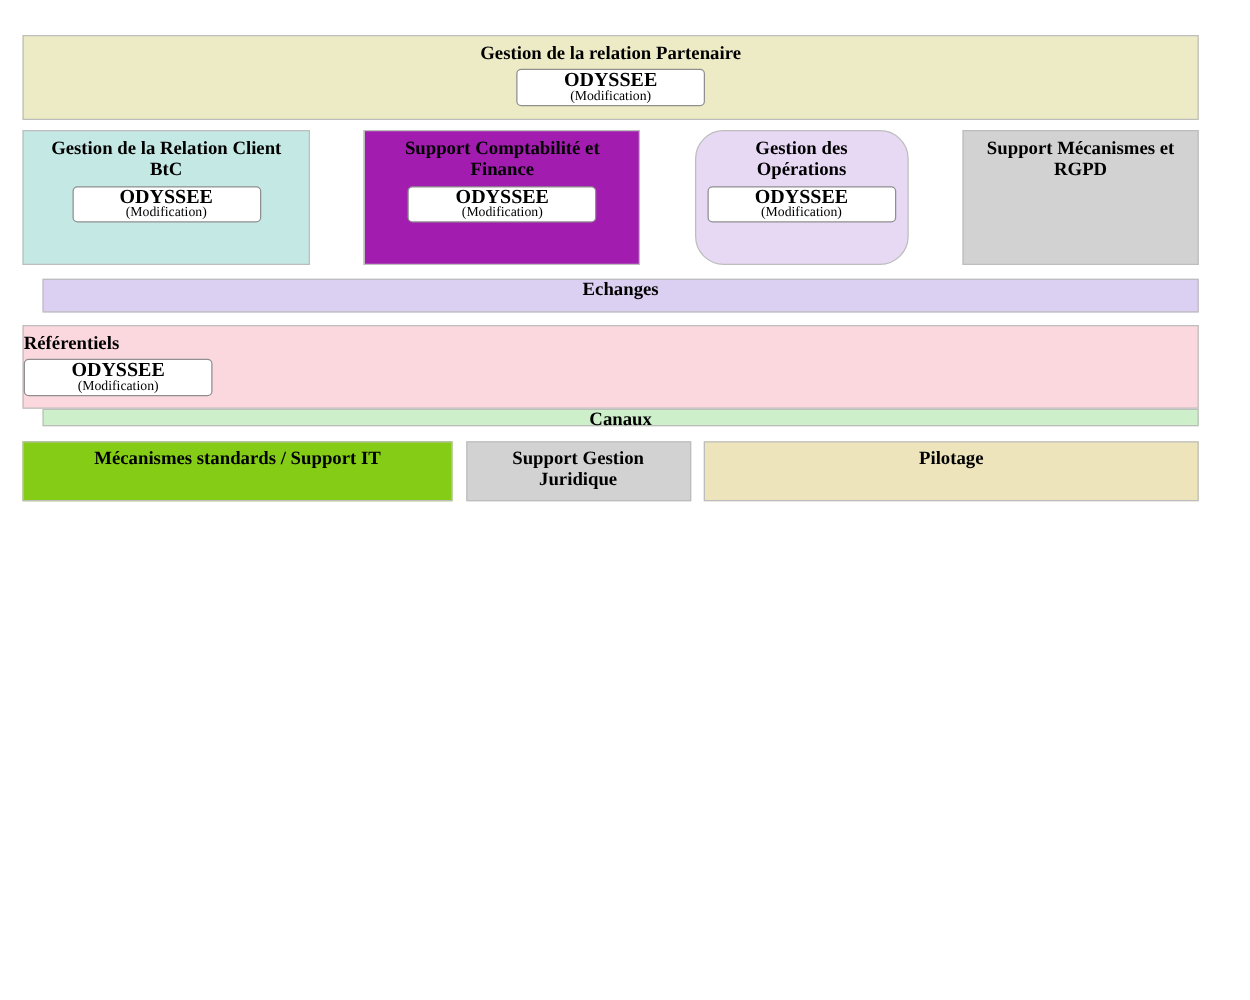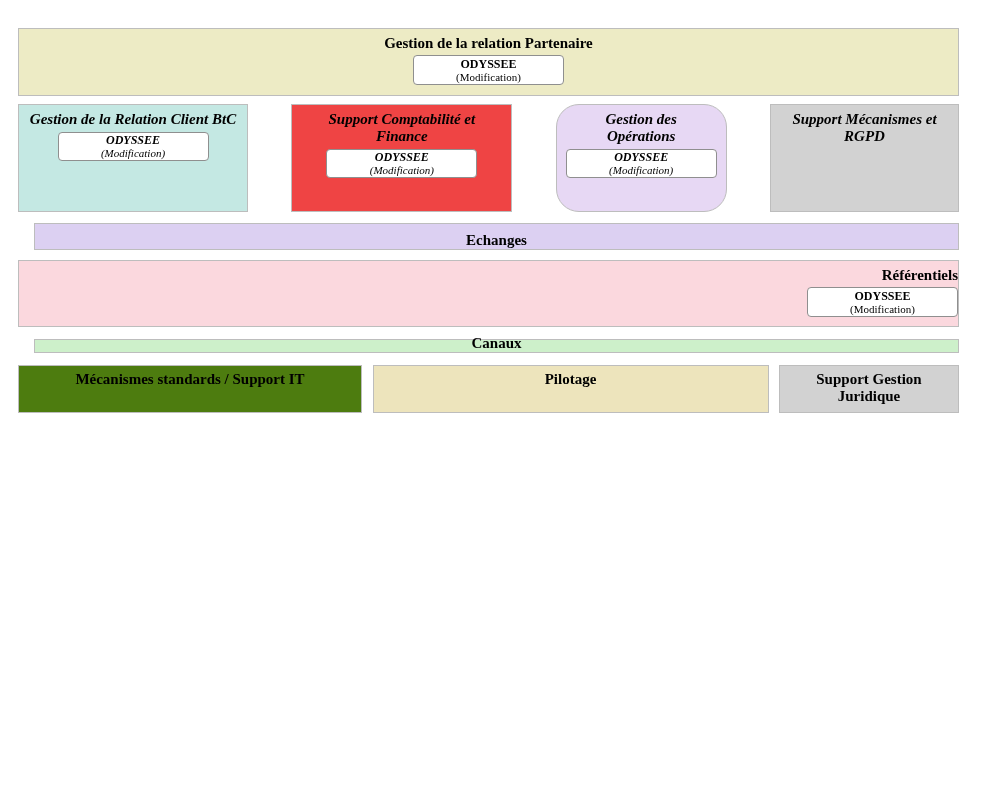--- a/index.html
+++ b/index.html
@@ -44,79 +44,78 @@
     flex-direction: column;
     align-items: center;
     padding-top: 6px;
   }
   
   .block-row {
     display: flex;
     justify-content: space-between;
     border: none;
   }
-  .row-2 { height: 108px; margin-bottom: 11px; font-style: italic; }
+  .row-2 { height: 108px; margin-bottom: 11px; }
   .row-6 { height: 48px; }
   .block {
     display: flex;
     flex-direction: column;
     align-items: center;
     padding-top: 6px;
   }
   .b1 { width: 230px; background: #c4e8e3; }
-  .b2 { width: 221px; background: #ef4444; }
+  .b2 { width: 221px; background: #a21caf; }
   .b3 { width: 91px;  background: #d2d2d2; }
   .b4 { width: 171px; background: #e7d8f4; border-radius: 23px; }
   .b5 { width: 189px; background: #d2d2d2; }
   .b1 .title { max-width: 212px; }
   .b2 .title { max-width: 200px; }
   .b3 .title { max-width: 62px; }
   .b4 .title { max-width: 115px; }
   .b5 .title { max-width: 176px; }
-  .c1 { width: 344px; background: #4d7c0f; padding-top: 5px; }
+  .c1 { width: 344px; background: #84cc16; padding-top: 5px; }
   .c2 { width: 396px; background: #ede4bc; padding-top: 5px; }
   .c3 { width: 180px; background: #d2d2d2; padding-top: 5px; }
   .c3 .title { max-width: 150px; }
   
   .band {
     display: flex;
-    align-items: flex-end;
+    align-items: flex-start;
     justify-content: center;
     margin-left: 16px;
   }
   .row-echanges { height: 27px; margin-bottom: 10px; background: #dcd0f2; }
   .row-canaux   { height: 14px; margin-bottom: 12px; background: #cdf0ca; }
   
   .row-referentiels {
     height: 67px;
-    margin-bottom: 12px;
     background: #fbd8de;
     display: flex;
     flex-direction: column;
-    align-items: flex-end;
+    align-items: flex-start;
     padding-top: 6px;
   }
   
   .app-box {
     box-sizing: border-box;
     width: 151px;
     height: 30px;
     margin-top: 3px;
     background: #ffffff;
     border: 1px solid #8f8f8f;
     border-radius: 4px;
     display: flex;
     flex-direction: column;
     align-items: center;
     justify-content: center;
   }
   .row-2 .app-box { margin-top: 4px; height: 29px; }
   .app-name {
     font-weight: bold;
-    font-size: 12px;
+    font-size: 16px;
     line-height: 13px;
     text-align: center;
   }
   .app-status {
     font-size: 11px;
     line-height: 12px;
     text-align: center;
   }
 </style>
 </head>
@@ -173,22 +172,22 @@
     </div>
 
     <div class="row band row-canaux">
       <div class="title">Canaux</div>
     </div>
 
     <div class="row-6 block-row">
       <div class="block c1">
         <div class="title">Mécanismes standards / Support IT</div>
       </div>
+      <div class="block c3">
+        <div class="title">Support Gestion Juridique</div>
+      </div>
       <div class="block c2">
         <div class="title">Pilotage</div>
-      </div>
-      <div class="block c3">
-        <div class="title">Support Gestion Juridique</div>
       </div>
     </div>
 
   </div>
 </div>
 
 </body></html>

